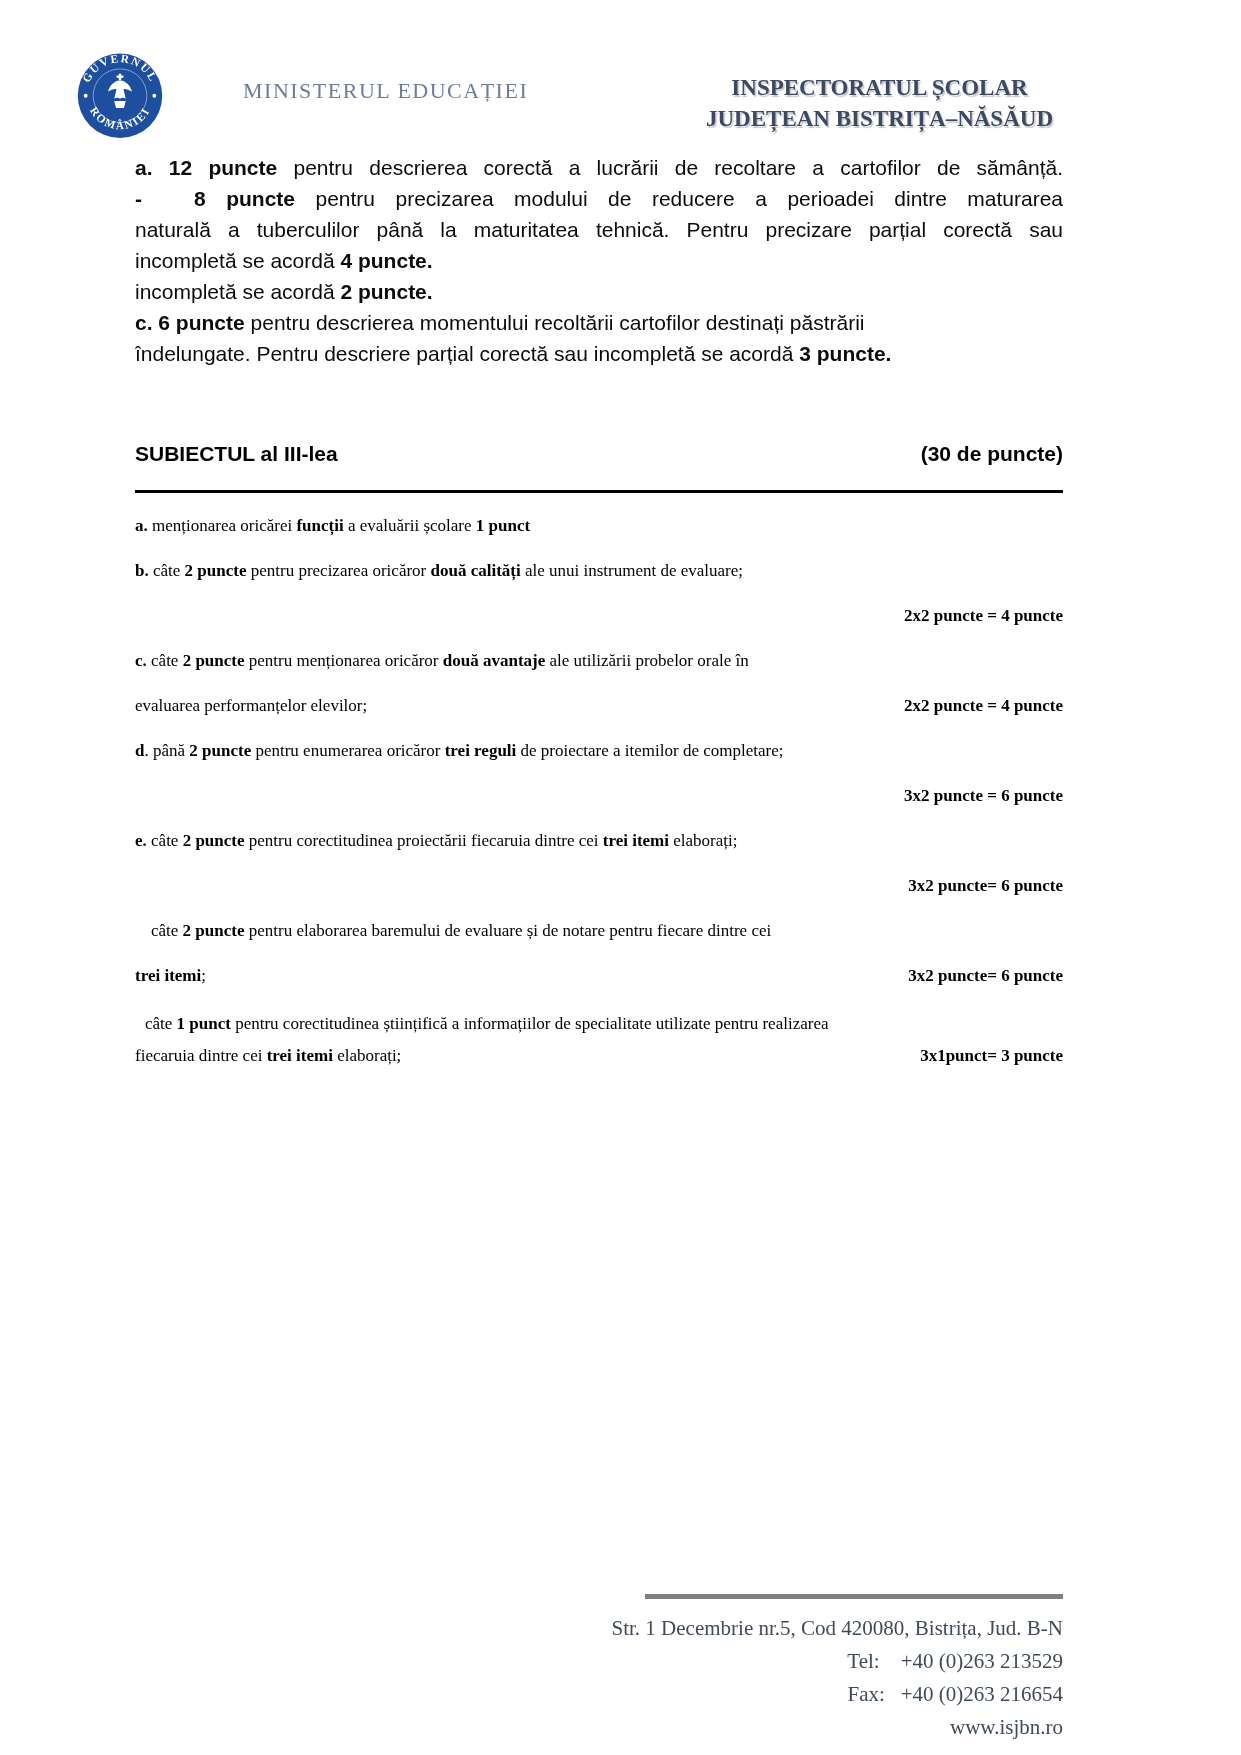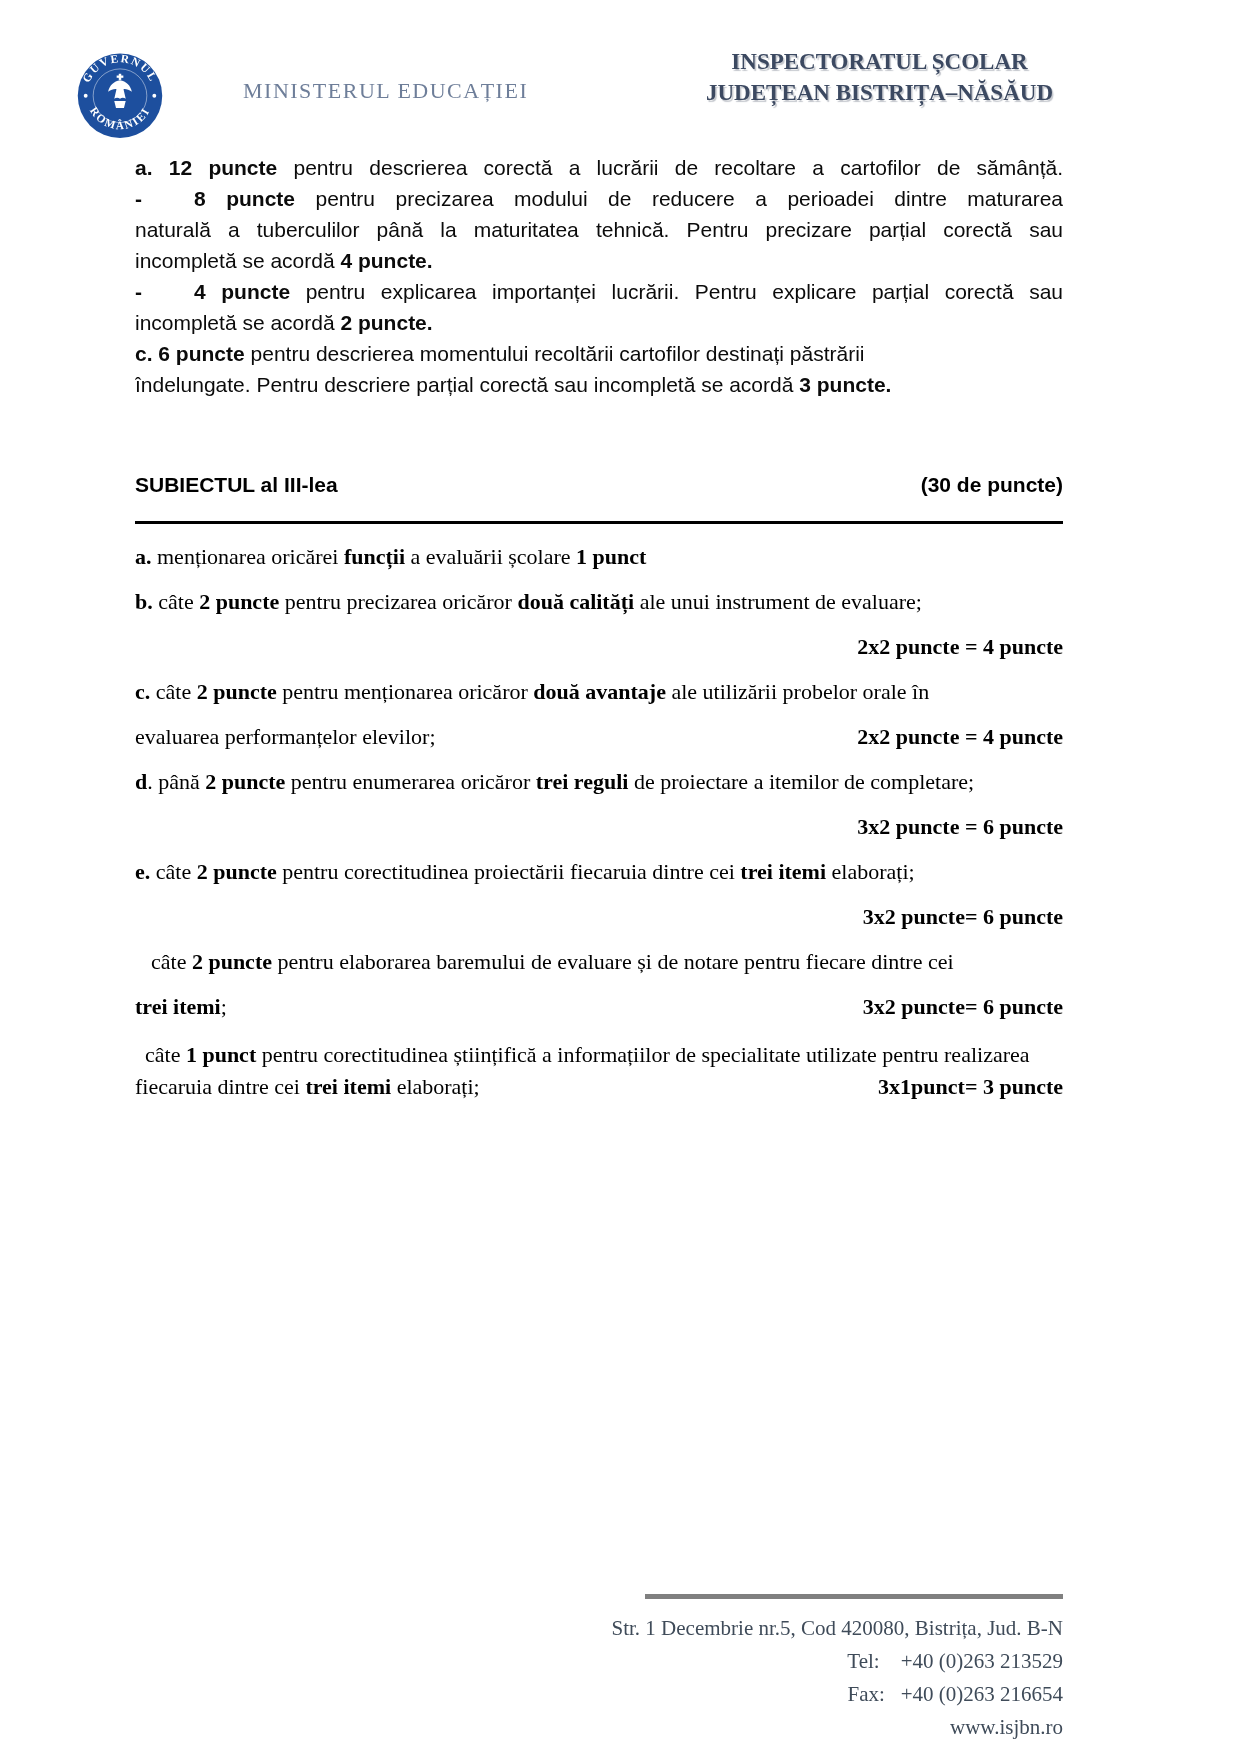--- a/index.html
+++ b/index.html
@@ -4,36 +4,36 @@
 <style>
   html,body{margin:0;padding:0;background:#e8e8e8;}
   .page{position:relative;width:1241px;height:1755px;background:#ffffff;overflow:hidden;
         font-family:"Liberation Serif", serif;color:#000;}
   .b{font-weight:bold;}
 
   
   .logo{position:absolute;left:76px;top:50px;width:88px;height:88px;}
   .ministry{position:absolute;left:243px;top:78px;font-family:"Liberation Serif",serif;
             font-size:22px;letter-spacing:1.5px;color:#6e7e99;}
-  .inspectorate{position:absolute;right:188px;top:46px;text-align:center;
+  .inspectorate{position:absolute;right:188px;top:72px;text-align:center;
                 font-family:"Liberation Serif",serif;font-weight:bold;font-size:23px;
                 line-height:31px;color:#3c4961;text-shadow:1.5px 1.5px 1px rgba(60,70,90,.30);}
 
   
   .content{position:absolute;left:135px;top:152px;width:928px;}
   .sans{font-family:"Liberation Sans",sans-serif;font-size:21px;line-height:31px;color:#0b0b0b;}
   .jl{height:31px;overflow:hidden;text-align:justify;}
   .jl.stretch::after{content:"";display:inline-block;width:100%;height:0;}
   .dashtab{display:inline-block;width:52px;}
 
   .subj-heading{display:flex;justify-content:space-between;align-items:flex-end;
                 margin-top:72px;padding-bottom:23px;border-bottom:3px solid #000;
                 font-family:"Liberation Sans",sans-serif;font-weight:bold;font-size:21px;line-height:26px;}
 
-  .sec2{margin-top:10px;font-family:"Liberation Serif",serif;font-size:22px;line-height:45px;}
+  .sec2{margin-top:10px;font-family:"Liberation Serif",serif;font-size:17px;line-height:45px;}
   .line{height:45px;overflow:hidden;}
   .line.right{text-align:right;}
   .line.flexrow{display:flex;justify-content:space-between;}
   .tight .line{height:32px;line-height:32px;}
   .tight{margin-top:10px;}
   .ind16{padding-left:16px;}
   .ind10{padding-left:10px;}
 
   
   .footer-bar{position:absolute;left:645px;top:1594px;width:418px;height:5px;background:#808080;}
@@ -80,21 +80,20 @@
 
   <div class="content">
 
     <div class="sans">
       <div class="jl stretch"><span class="b">a. 12 puncte </span><span>pentru descrierea corectă a lucrării de recoltare a cartofilor de sămânță.</span></div>
 
       <div class="jl stretch"><span class="b">-</span><span class="dashtab"></span><span><span class="b">8 puncte </span><span>pentru precizarea modului de reducere a perioadei dintre maturarea</span></span></div>
       <div class="jl stretch"><span>naturală a tuberculilor până la maturitatea tehnică. Pentru precizare parțial corectă sau</span></div>
       <div class="jl"><span>incompletă se acordă </span><span class="b">4 puncte.</span></div>
 
-      <div class="jl stretch"><span class="b">-</span><span class="dashtab"></span><span><span class="b">4 puncte </span><span>pentru explicarea importanței lucrării. Pentru explicare parțial corectă sau</span></span></div>
       <div class="jl"><span>incompletă se acordă </span><span class="b">2 puncte.</span></div>
 
       <div class="jl"><span class="b">c. 6 puncte </span><span>pentru descrierea momentului recoltării cartofilor destinați păstrării</span></div>
       <div class="jl"><span>îndelungate. Pentru descriere parțial corectă sau incompletă se acordă </span><span class="b">3 puncte.</span></div>
     </div>
 
     <div class="subj-heading">
       <span>SUBIECTUL al III-lea</span>
       <span>(30 de puncte)</span>
     </div>

